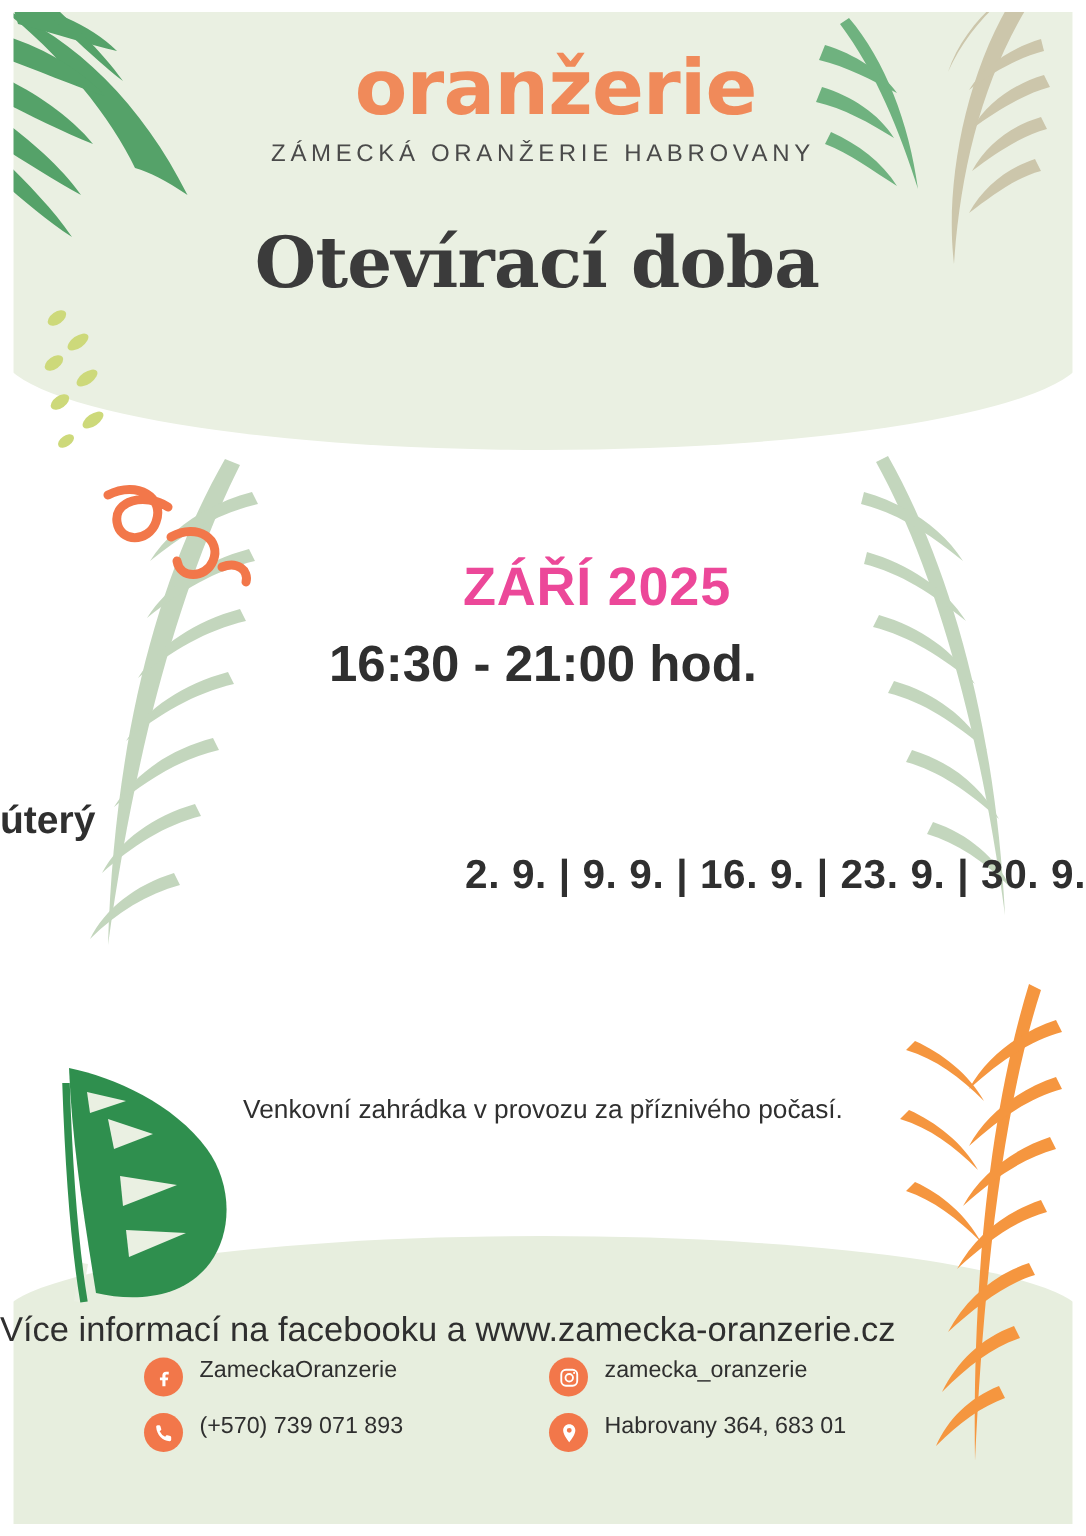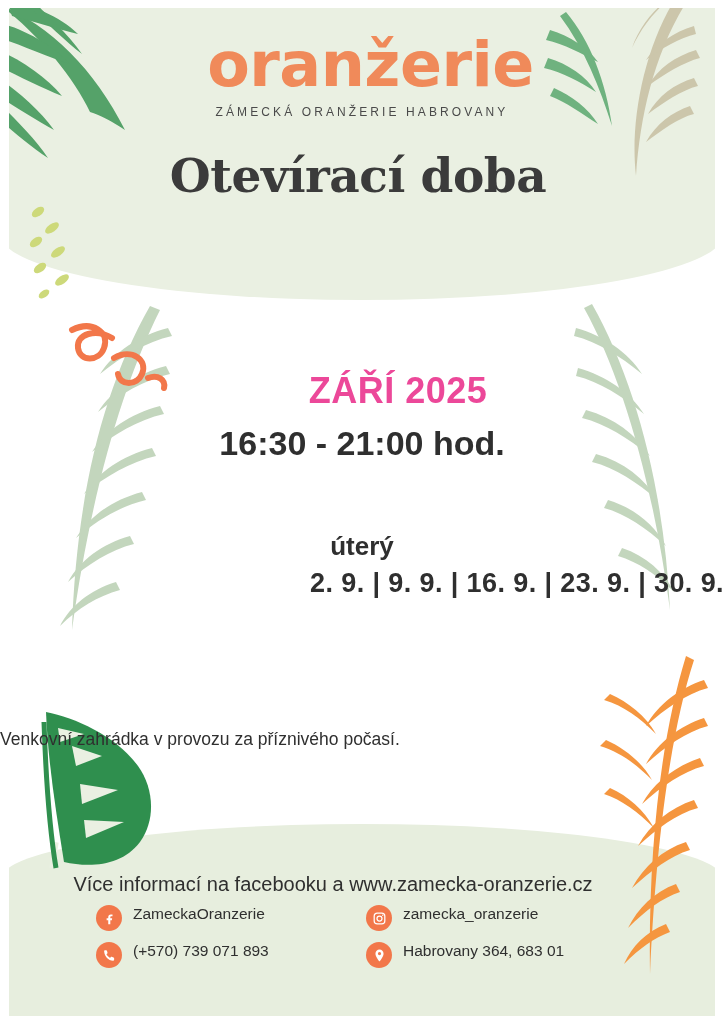--- a/index.html
+++ b/index.html
@@ -52,30 +52,30 @@
   
   .logo-wrap {
     position: absolute;
     top: 34px;
     left: 0;
     width: 724px;
     text-align: center;
   }
   .logo {
     font-family: "DejaVu Sans", sans-serif;
-    font-size: 62px;
+    font-size: 51px;
     font-weight: bold;
     color: #f08a5a;
     letter-spacing: -0.5px;
     line-height: 1;
     padding-left: 17px;
   }
   .logo-sub {
     margin-top: 9px;
-    font-size: 12px;
+    font-size: 16px;
     letter-spacing: 3.1px;
     color: #4a4a4a;
     font-weight: normal;
   }
   .title {
     position: absolute;
     top: 148px;
     left: 0;
     width: 716px;
     text-align: center;
@@ -117,54 +117,53 @@
     text-align: center;
     font-size: 34px;
     font-weight: bold;
     color: #2f2f2f;
   }
   .dayname {
     position: absolute;
     top: 531px;
     left: 0;
     width: 724px;
-    text-align: center;
     font-size: 26px;
     font-weight: bold;
     color: #2f2f2f;
   }
   .dates {
     position: absolute;
     top: 568px;
     left: 0;
     width: 724px;
     text-align: right;
     font-size: 27px;
     font-weight: bold;
     color: #2f2f2f;
     letter-spacing: 0.4px;
   }
   .note {
     position: absolute;
     top: 729px;
     left: 0;
     width: 724px;
+    text-align: center;
+    font-size: 17.5px;
+    color: #2f2f2f;
+  }
+
+  
+  .footer-web {
+    position: absolute;
+    top: 873px;
+    left: 0;
+    width: 666px;
     text-align: left;
-    font-size: 17.5px;
-    color: #2f2f2f;
-  }
-
-  
-  .footer-web {
-    position: absolute;
-    top: 873px;
-    left: 0;
-    width: 666px;
-    text-align: center;
-    font-size: 20px;
+    font-size: 23px;
     color: #2f2f2f;
   }
   .contacts {
     position: absolute;
     top: 905px;
     left: 96px;
     width: 540px;
   }
   .contact-row {
     display: flex;

